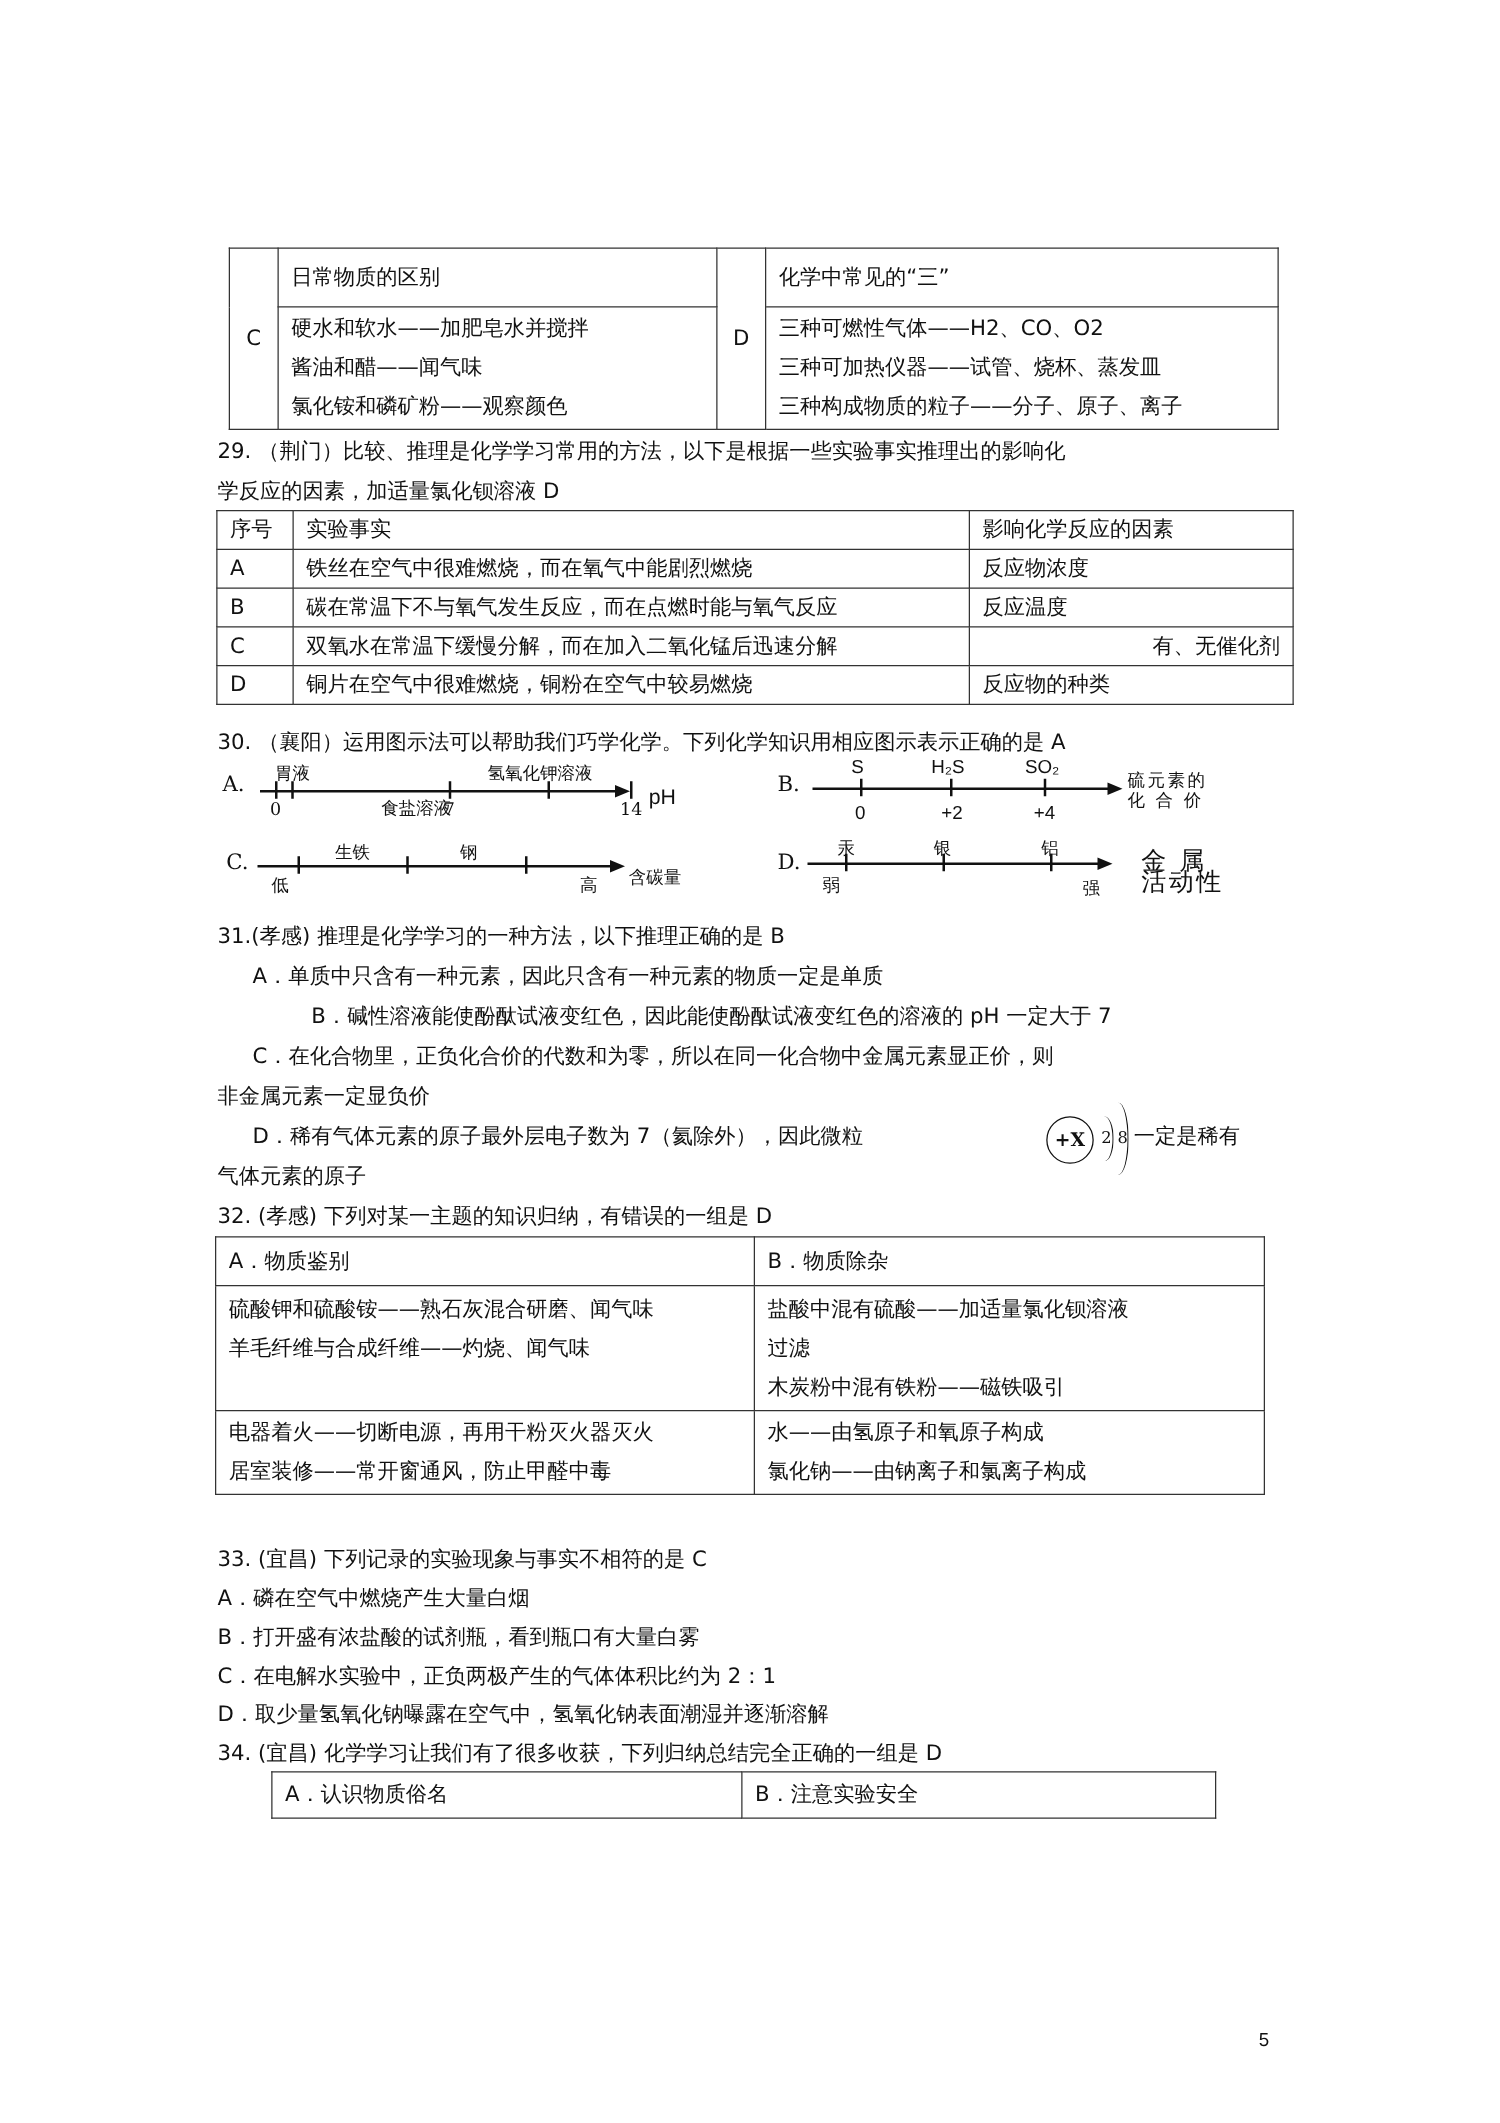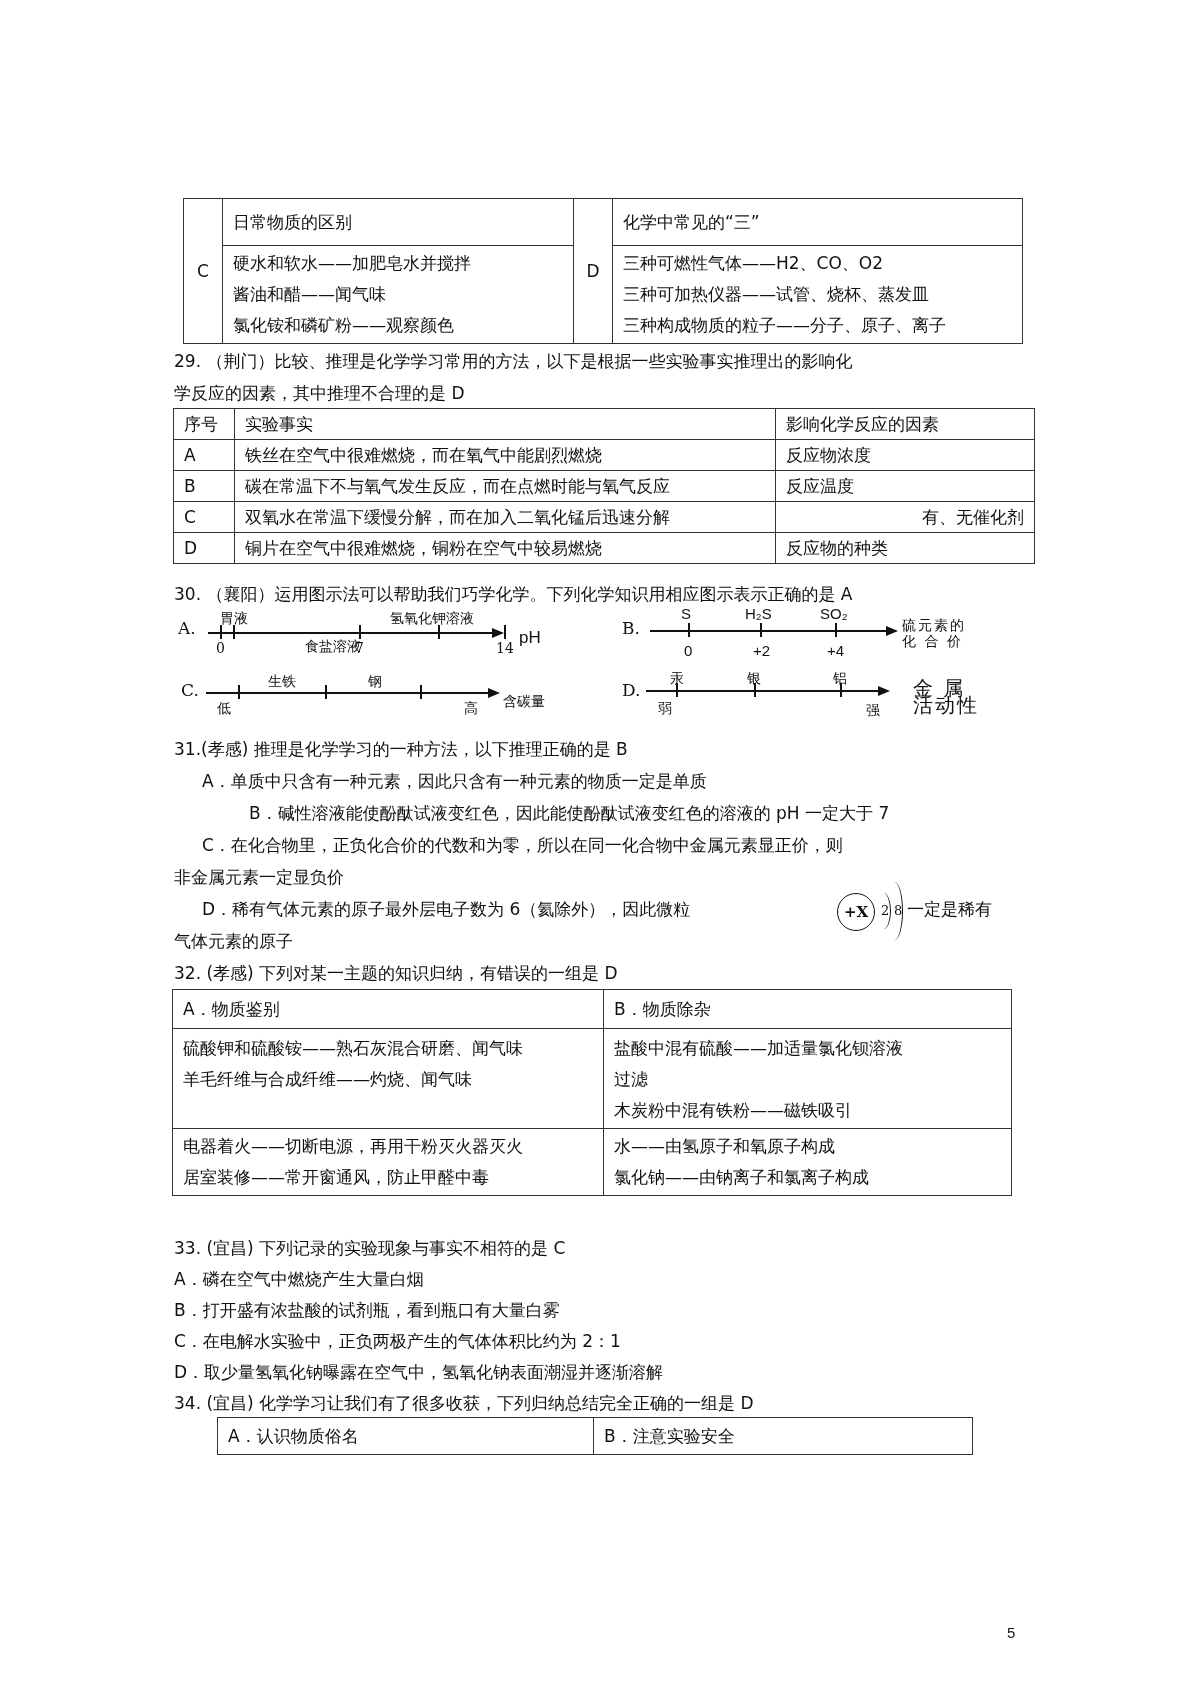--- a/index.html
+++ b/index.html
@@ -40,21 +40,21 @@
     <td class="stack">
       <div>三种可燃性气体——H2、CO、O2</div>
       <div>三种可加热仪器——试管、烧杯、蒸发皿</div>
       <div>三种构成物质的粒子——分子、原子、离子</div>
     </td>
   </tr>
 </tbody>
   </table>
 
 <div class="line" style="left:174px; top:350px;">29. （荆门）比较、推理是化学学习常用的方法，以下是根据一些实验事实推理出的影响化</div>
-<div class="line" style="left:174px; top:382px;">学反应的因素，其中推理不合理的是 D</div>
+<div class="line" style="left:174px; top:382px;">学反应的因素，加适量氯化钡溶液 D</div>
 <table class="grid" style="left:173px; top:408px; width:862px;">
   <tbody>
       <tr>
     <td style="width:40px; line-height:26px;">序号</td>
     <td style="width:520px; line-height:26px;">实验事实</td>
     <td style="line-height:26px;">影响化学反应的因素</td>
   </tr>
   <tr>
     <td style="line-height:26px;">A</td>
     <td style="line-height:26px;">铁丝在空气中很难燃烧，而在氧气中能剧烈燃烧</td>
@@ -147,21 +147,21 @@
     <div>金  属</div>
     <div>活动性</div>
   </div>
 </div>
 
 <div class="line" style="left:174px; top:738px;">31.(孝感)  推理是化学学习的一种方法，以下推理正确的是 B</div>
 <div class="line" style="left:202px; top:770px;">A．单质中只含有一种元素，因此只含有一种元素的物质一定是单质</div>
 <div class="line" style="left:202px; top:802px;margin-left:47px;">B．碱性溶液能使酚酞试液变红色，因此能使酚酞试液变红色的溶液的 pH 一定大于 7</div>
 <div class="line" style="left:202px; top:834px;">C．在化合物里，正负化合价的代数和为零，所以在同一化合物中金属元素显正价，则</div>
 <div class="line" style="left:174px; top:866px;">非金属元素一定显负价</div>
-<div class="line" style="left:202px; top:898px;">D．稀有气体元素的原子最外层电子数为 6（氦除外），因此微粒</div>
+<div class="line" style="left:202px; top:898px;">D．稀有气体元素的原子最外层电子数为 7（氦除外），因此微粒</div>
 <div>
   <div class="abs" style="left:837px; top:893px; width:36px; height:36px; border:1.5px solid #111; border-radius:50%; font-family:'DejaVu Serif',serif; font-size:15px; line-height:36px; text-align:center; font-weight:bold;">+X</div>
   <div class="abs" style="left:876px; top:893px; width:14px; height:36px; border-right:1.5px solid #111; border-radius:0 50% 50% 0;"></div>
   <div class="abs" style="left:886px; top:882px; width:16px; height:58px; border-right:1.5px solid #111; border-radius:0 50% 50% 0;"></div>
   <div class="abs" style="left:881px; top:903px; font-family:'DejaVu Serif',serif; font-size:13px;">2</div>
   <div class="abs" style="left:894px; top:903px; font-family:'DejaVu Serif',serif; font-size:13px;">8</div>
 </div>
 <div class="line" style="left:907px; top:898px;">一定是稀有</div>
 <div class="line" style="left:174px; top:930px;">气体元素的原子</div>
 

